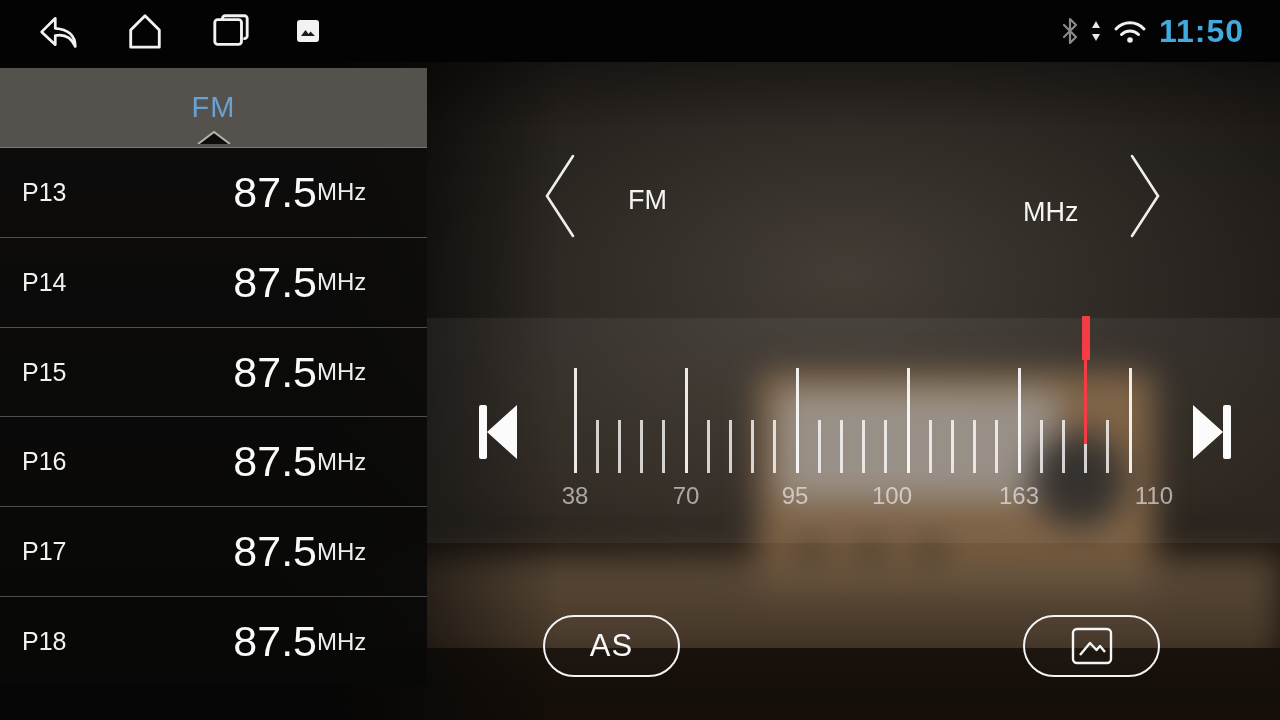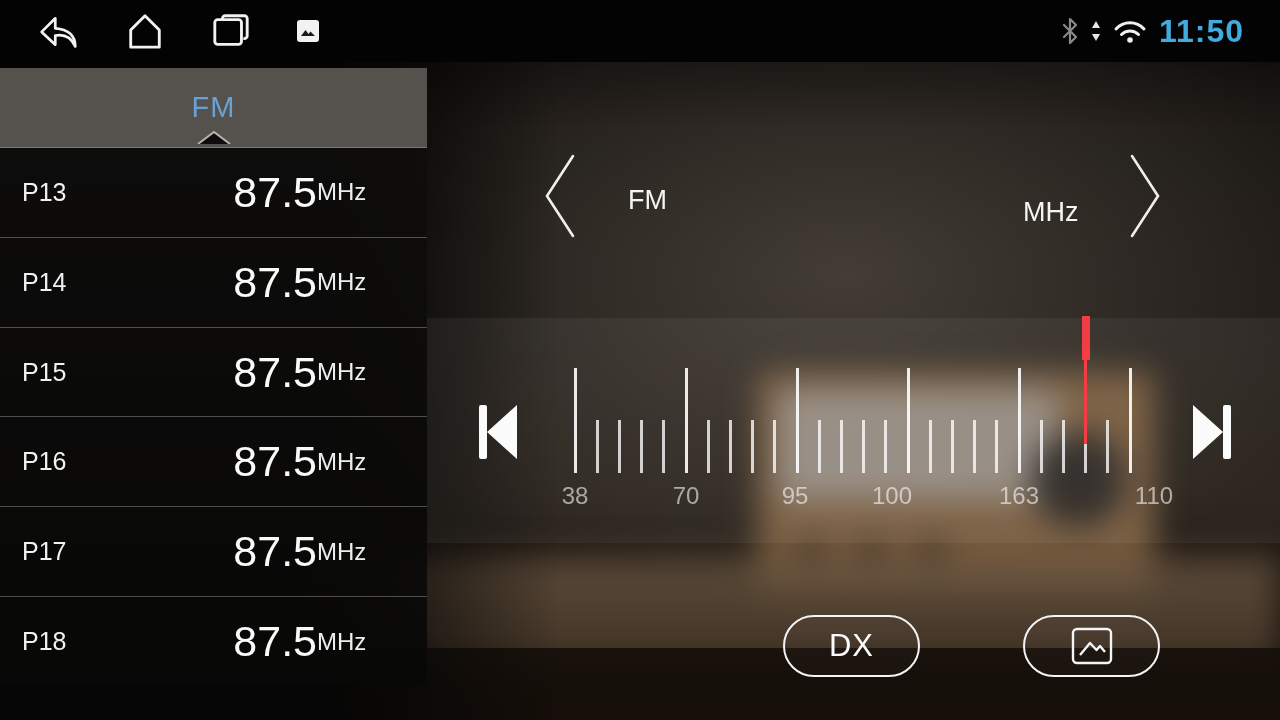--- a/index.html
+++ b/index.html
@@ -260,22 +260,22 @@
       <polygon points="40,0 10,27 40,54" fill="#fbfbfb"></polygon>
     </svg>
   </span>
   <span class="skip-btn skip-next">
     <svg width="40" height="54" viewBox="0 0 40 54">
       <polygon points="0,0 30,27 0,54" fill="#fbfbfb"></polygon>
       <rect x="30" y="0" width="8" height="54" rx="2" fill="#fbfbfb"></rect>
     </svg>
   </span>
 
-  <div class="pill pill-dx">
-    <span class="pill-text">DX</span>
+  <div class="pill pill-as">
+    <span class="pill-text">AS</span>
   </div>
   <div class="pill pill-img">
     <span style="display:flex;">
       <svg width="46" height="40" viewBox="0 0 46 40" fill="none" stroke="#f4f4f4" stroke-width="2.4" stroke-linejoin="round">
         <rect x="4" y="3" width="38" height="34" rx="4"></rect>
         <path d="M11 29 L21 17 L27.5 24 L31 20 L36 26"></path>
       </svg>
     </span>
   </div>
 

